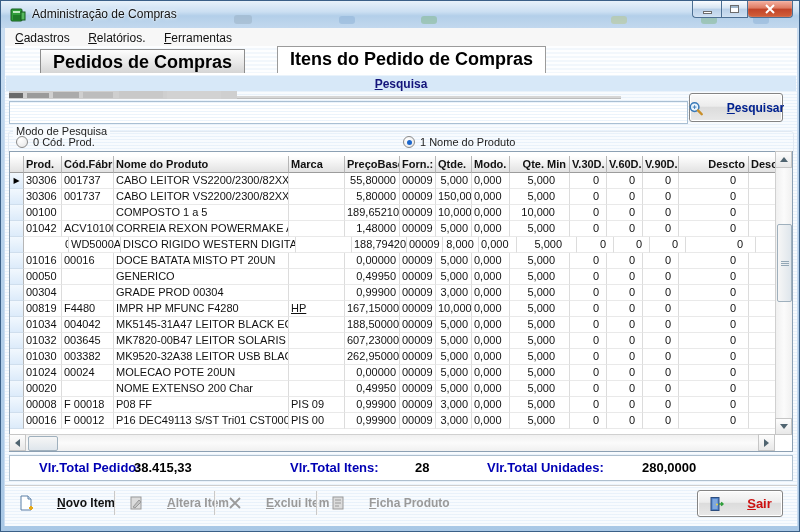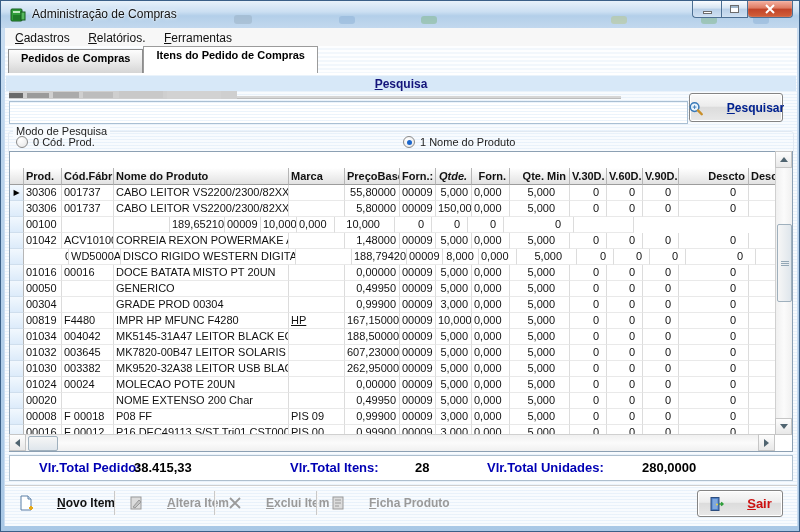--- a/index.html
+++ b/index.html
@@ -25,21 +25,21 @@
     background:linear-gradient(180deg,#f4b0a0 0%,#dd7a61 45%,#c14328 50%,#d2603a 100%);}
   .glyph-min{width:9px;height:3px;background:#fff;border:1px solid #6c6c6c;margin-top:6px;}
   .glyph-max{width:9px;height:8px;background:#fff;border:1px solid #6c6c6c;box-shadow:inset 0 2px 0 #9fb6cb;}
   
   .client{position:absolute;left:3px;top:27px;width:794px;height:498px;background:#fff;overflow:hidden;
     box-shadow:inset 1px 0 0 #cadcf0, inset -1px 0 0 #cadcf0;}
   .menubar{position:absolute;left:1px;top:0;width:792px;height:18px;background:#f7f7f7;padding-left:3px;}
   .menu-item{display:inline-block;padding:2px 7px 0 7px;font-size:12px;color:#111;}
   .tabstrip{position:absolute;left:1px;top:18px;width:792px;height:27px;display:flex;align-items:flex-end;padding-left:3px;
     background:repeating-linear-gradient(180deg,#fdfeff 0 2px,#f2f7fc 2px 4px);}
-  .tab{font-size:11px;font-weight:bold;color:#000;padding:2px 12px 9px 12px;border:1px solid #8d8d8d;border-bottom:none;white-space:nowrap;}
+  .tab{font-size:18px;font-weight:bold;color:#000;padding:2px 12px 9px 12px;border:1px solid #8d8d8d;border-bottom:none;white-space:nowrap;margin-left:32px;}
   .tab.inactive{background:linear-gradient(180deg,#fdfdfd 0%,#e9e9e9 55%,#d5d5d5 100%);height:24px;}
   .tab.active{background:#fff;height:27px;border-color:#9b9b9b;}
   .page{position:absolute;left:1px;top:45px;width:792px;height:453px;
     background:#f8fbfe;
     background-image:repeating-linear-gradient(180deg,rgba(214,230,246,.45) 0 1px,rgba(255,255,255,0) 1px 3px);}
   .whitestrip{position:absolute;left:0;top:0;width:100%;height:2px;background:#fff;}
   .band{position:absolute;left:1px;top:2px;width:790px;height:16px;background:#d7e8f8;border-top:1px solid #eaf3fb;
     text-align:center;font-size:12px;font-weight:bold;color:#14147a;line-height:16px;}
   .band u,.lbl u, .menu-item u, .fbtn u{text-decoration:underline;}
   .artifact{position:absolute;left:4px;top:18px;width:612px;height:9px;}
@@ -57,21 +57,21 @@
   .modebox{position:absolute;left:3px;top:58px;width:786px;height:23px;border:1px solid #e1e9f2;border-radius:3px;}
   .modecap{position:absolute;left:8px;top:52px;font-size:11px;color:#222;background:#f8fbfe;padding:0 3px;}
   .radio{position:absolute;top:63px;display:flex;align-items:center;gap:5px;font-size:11px;color:#222;}
   .radio.r1{left:11px;}
   .radio.r2{left:398px;}
   .rb{width:12px;height:12px;border-radius:50%;border:1px solid #8a8a8a;
     background:radial-gradient(circle at 35% 30%,#ffffff 0%,#ededed 70%,#d9d9d9 100%);position:relative;}
   .rb.checked::after{content:'';position:absolute;left:3px;top:3px;width:5px;height:5px;border-radius:50%;background:#1a66cc;}
   
   .grid{position:absolute;left:4px;top:78px;width:784px;height:301px;border:1px solid #8ca0b3;background:#fff;}
-  .gviewport{position:absolute;left:0;top:16px;width:765px;height:282px;overflow:hidden;}
+  .gviewport{position:absolute;left:0;top:4px;width:765px;height:282px;overflow:hidden;}
   .ghead{display:flex;height:17px;}
   .hcell{flex:0 0 auto;height:17px;line-height:15px;font-size:11px;font-weight:bold;color:#111;padding:1px 3px 0 2px;
     background:linear-gradient(180deg,#ffffff 0%,#efefef 55%,#e2e2e2 100%);
     border-right:1px solid #b6b6b6;border-bottom:1px solid #9c9c9c;white-space:nowrap;overflow:hidden;}
   .hcell.ind{width:14px;padding:0;}
   .grow{display:flex;height:16px;}
   .cell{flex:0 0 auto;height:16px;line-height:15px;font-size:11px;color:#111;padding:0 3px 0 2px;
     border-right:1px solid #dcdcdc;border-bottom:1px solid #e9e9e9;white-space:nowrap;overflow:hidden;}
   .cell.ind{width:14px;padding:0;text-align:center;font-size:8px;line-height:16px;color:#000;
     background:linear-gradient(180deg,#f2f8fe 0%,#dcebfa 100%);border-right:1px solid #b6b6b6;border-bottom:1px solid #cfdeed;}
@@ -197,22 +197,22 @@
       <div class="grid">
         <div class="gviewport">
           <div class="ghead">
               <div class="hcell ind"></div>
               <div class="hcell" style="width: 38px;">Prod.</div>
               <div class="hcell" style="width: 52px;">Cód.Fábrica</div>
               <div class="hcell" style="width: 175px;">Nome do Produto</div>
               <div class="hcell" style="width: 56px;">Marca</div>
               <div class="hcell" style="width: 55px; text-align: right;">PreçoBase</div>
               <div class="hcell" style="width: 36px;">Forn.:</div>
-              <div class="hcell" style="width: 36px; text-align: center; font-style: italic;">Qtde.</div>
-              <div class="hcell" style="width: 38px; text-align: right;">Forn.</div>
+              <div class="hcell" style="width: 36px; text-align: left;">Qtde.</div>
+              <div class="hcell" style="width: 38px; text-align: right;">Modo.</div>
               <div class="hcell" style="width: 60px; text-align: right;">Qte. Min</div>
               <div class="hcell" style="width: 37px; text-align: right;">V.30D.</div>
               <div class="hcell" style="width: 36px; text-align: right;">V.60D.</div>
               <div class="hcell" style="width: 36px; text-align: right;">V.90D.</div>
               <div class="hcell" style="width: 70px; text-align: right;">Descto</div>
               <div class="hcell" style="width: 60px;">Desc.Fi</div>
             </div>
           <div class="gbody">
               <div class="grow">
                 <div class="cell ind">▶</div>
@@ -245,20 +245,21 @@
                 <div class="cell" style="width: 37px; text-align: right; padding-right: 7px;">0</div>
                 <div class="cell" style="width: 36px; text-align: right; padding-right: 7px;">0</div>
                 <div class="cell" style="width: 36px; text-align: right; padding-right: 7px;">0</div>
                 <div class="cell" style="width: 70px; text-align: right; padding-right: 12px;">0</div>
                 <div class="cell" style="width: 60px;"></div>
               </div>
               <div class="grow">
                 <div class="cell ind"></div>
                 <div class="cell" style="width: 38px;">00100</div>
                 <div class="cell" style="width: 52px;"></div>
+                <div class="cell" style="width: 175px;">COMPOSTO 1 a 5</div>
                 <div class="cell" style="width: 56px;"></div>
                 <div class="cell" style="width: 55px; text-align: right;">189,65210</div>
                 <div class="cell" style="width: 36px;">00009</div>
                 <div class="cell" style="width: 36px; text-align: right;">10,000</div>
                 <div class="cell" style="width: 38px; text-align: right; padding-right: 8px;">0,000</div>
                 <div class="cell" style="width: 60px; text-align: right; padding-right: 14px;">10,000</div>
                 <div class="cell" style="width: 37px; text-align: right; padding-right: 7px;">0</div>
                 <div class="cell" style="width: 36px; text-align: right; padding-right: 7px;">0</div>
                 <div class="cell" style="width: 36px; text-align: right; padding-right: 7px;">0</div>
                 <div class="cell" style="width: 70px; text-align: right; padding-right: 12px;">0</div>

